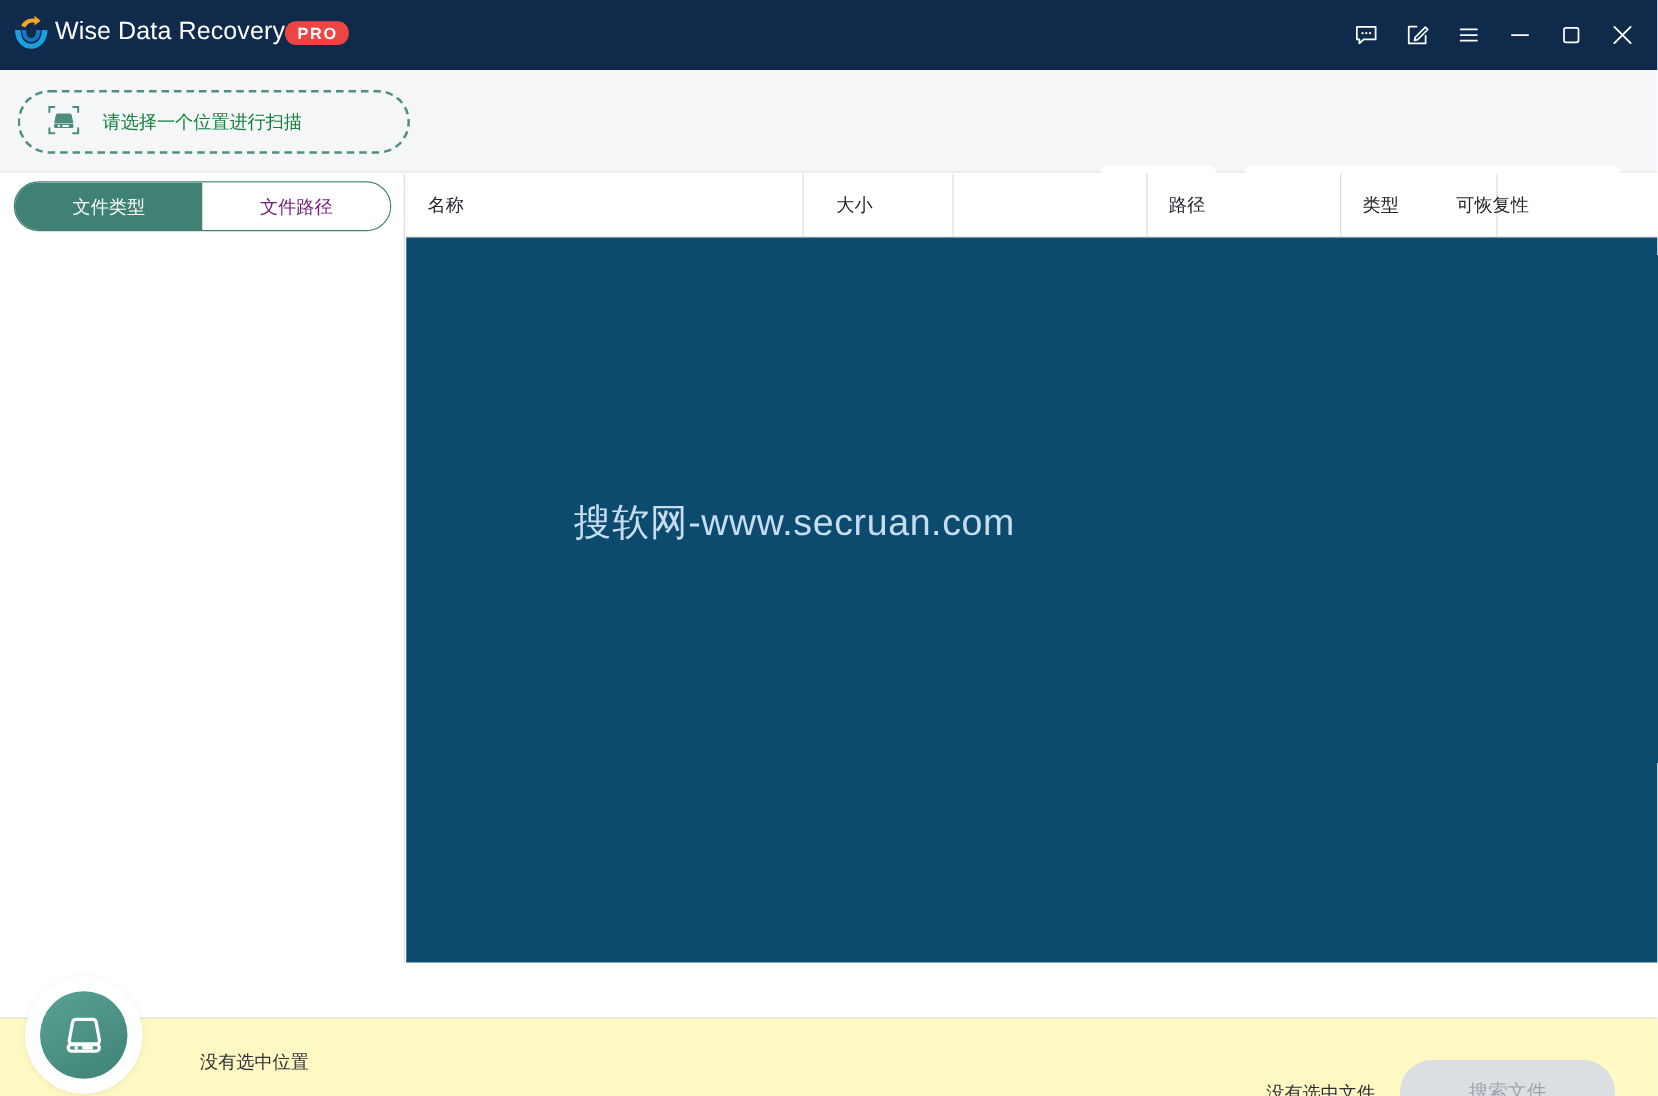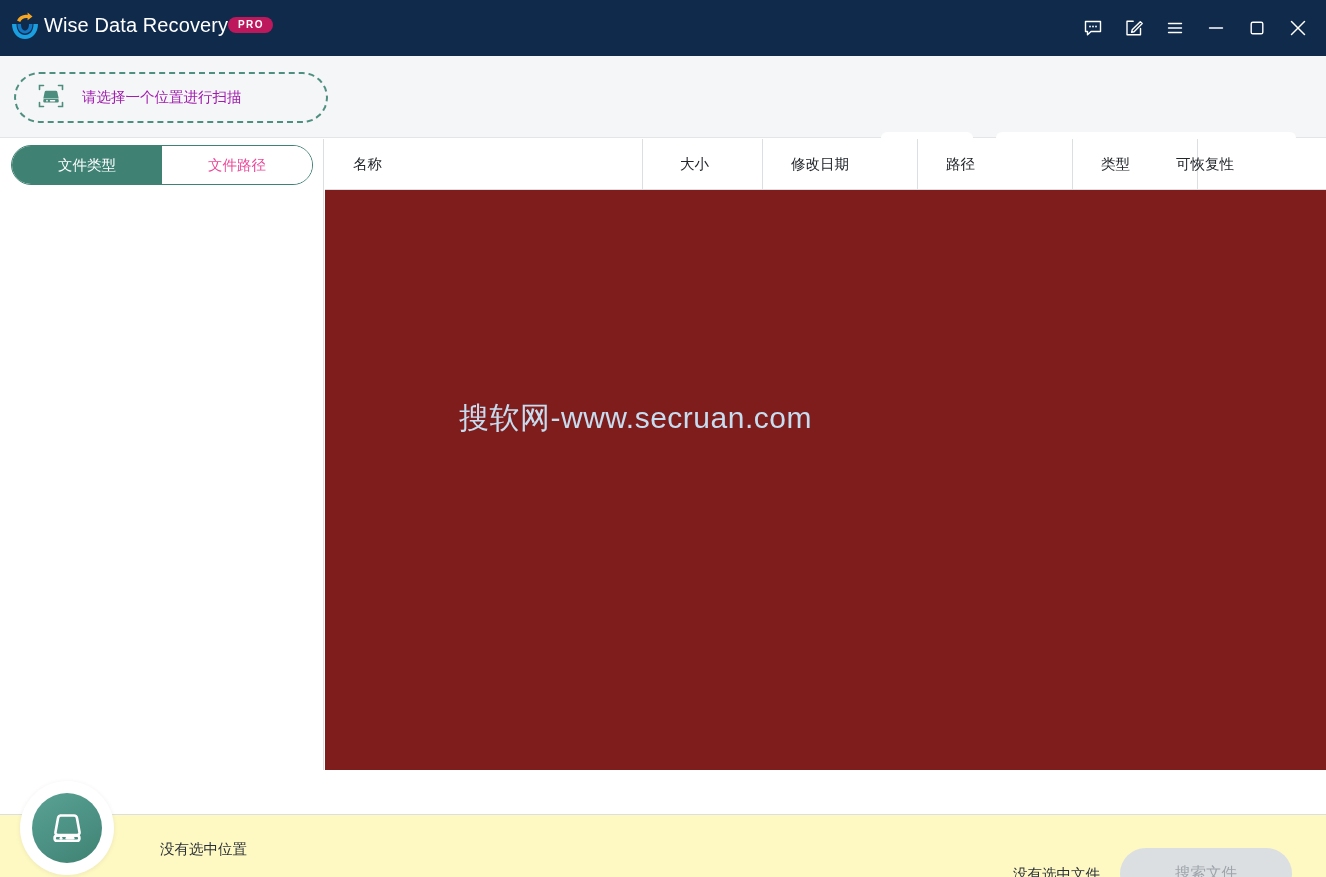--- a/index.html
+++ b/index.html
@@ -26,22 +26,22 @@
     position: absolute; left: 8px; top: 11px;
     width: 34px; height: 34px;
   }
   .app-title {
     position: absolute; left: 44px; top: 14px;
     font-size: 20px; color: #ffffff; letter-spacing: .1px;
     white-space: nowrap;
   }
   .pro-badge {
     position: absolute; left: 228px; top: 17px;
-    background: #be185d; color: #ffffff;
-    font-size: 10px; font-weight: bold;
+    background: #ef4444; color: #ffffff;
+    font-size: 13px; font-weight: bold;
     letter-spacing: 1.4px;
     padding: 3px 9px 3px 10px;
     border-radius: 9px;
     line-height: 1;
   }
   .win-btns {
     position: absolute; right: 0; top: 0;
     height: 56px; display: flex; align-items: center;
   }
   .win-btn {
@@ -67,21 +67,21 @@
     display: flex; align-items: center;
     cursor: pointer;
     background: transparent;
   }
   .scan-icon {
     margin-left: 22px; width: 30px; height: 30px;
     flex: none;
   }
   .scan-label {
     margin-left: 14px;
-    font-size: 14.5px; color: #a21caf;
+    font-size: 14.5px; color: #15803d;
     white-space: nowrap;
   }
   .filter-btn {
     position: absolute; left: 881px; top: 76px;
     width: 92px; height: 44px;
     background: #ffffff; border-radius: 6px;
     display: flex; align-items: center; justify-content: center;
     cursor: pointer;
   }
   .filter-btn .ficon { width: 17px; height: 17px; margin-right: 7px; }
@@ -117,44 +117,44 @@
     display: flex; overflow: hidden;
     background: #ffffff;
   }
   .seg-item {
     flex: 1 1 50%;
     display: flex; align-items: center; justify-content: center;
     font-size: 14.5px; cursor: pointer;
     user-select: none;
   }
   .seg-item.active { background: #3f8274; color: #ffffff; }
-  .seg-item.inactive { background: #ffffff; color: #ec4899; }
+  .seg-item.inactive { background: #ffffff; color: #701a75; }
 
   
   .table-head {
     position: absolute; left: 325px; top: 139px;
     width: 1001px; height: 51px;
     background: #ffffff;
     border-bottom: 1px solid #dcdfe2;
   }
   .th {
     position: absolute; top: 0; height: 51px;
     display: flex; align-items: center;
     font-size: 14.5px; color: #22262b;
     cursor: pointer;
   }
-  .th .th-text { padding-left: 28px; white-space: nowrap; }
+  .th .th-text { padding-left: 17px; white-space: nowrap; }
   .col-div {
     position: absolute; top: 0; width: 1px; height: 51px;
     background: #dcdfe2;
   }
   .table-body {
     position: absolute; left: 325px; top: 190px;
     width: 1001px; height: 580px;
-    background: #7f1d1d;
+    background: #0c4a6e;
     overflow: hidden;
   }
   .watermark {
     position: absolute; left: 134px; top: 208px;
     font-size: 30px; color: #c6ddef;
     letter-spacing: .5px; white-space: nowrap;
     user-select: none;
   }
 
   
@@ -310,23 +310,20 @@
 
   <div class="table-head">
     <div class="th" style="left:0;width:317px">
         <span class="th-text">名称</span>
       </div>
     <div class="col-div" style="left:317px"></div>
     <div class="th" style="left:327px;width:119px">
         <span class="th-text">大小</span>
       </div>
     <div class="col-div" style="left:437px"></div>
-    <div class="th" style="left:438px;width:154px">
-        <span class="th-text">修改日期</span>
-      </div>
     <div class="col-div" style="left:592px"></div>
     <div class="th" style="left:593px;width:154px">
         <span class="th-text">路径</span>
       </div>
     <div class="col-div" style="left:747px"></div>
     <div class="th" style="left:748px;width:124px">
         <span class="th-text">类型</span>
       </div>
     <div class="col-div" style="left:872px"></div>
     <div class="th" style="left:823px;width:128px">

